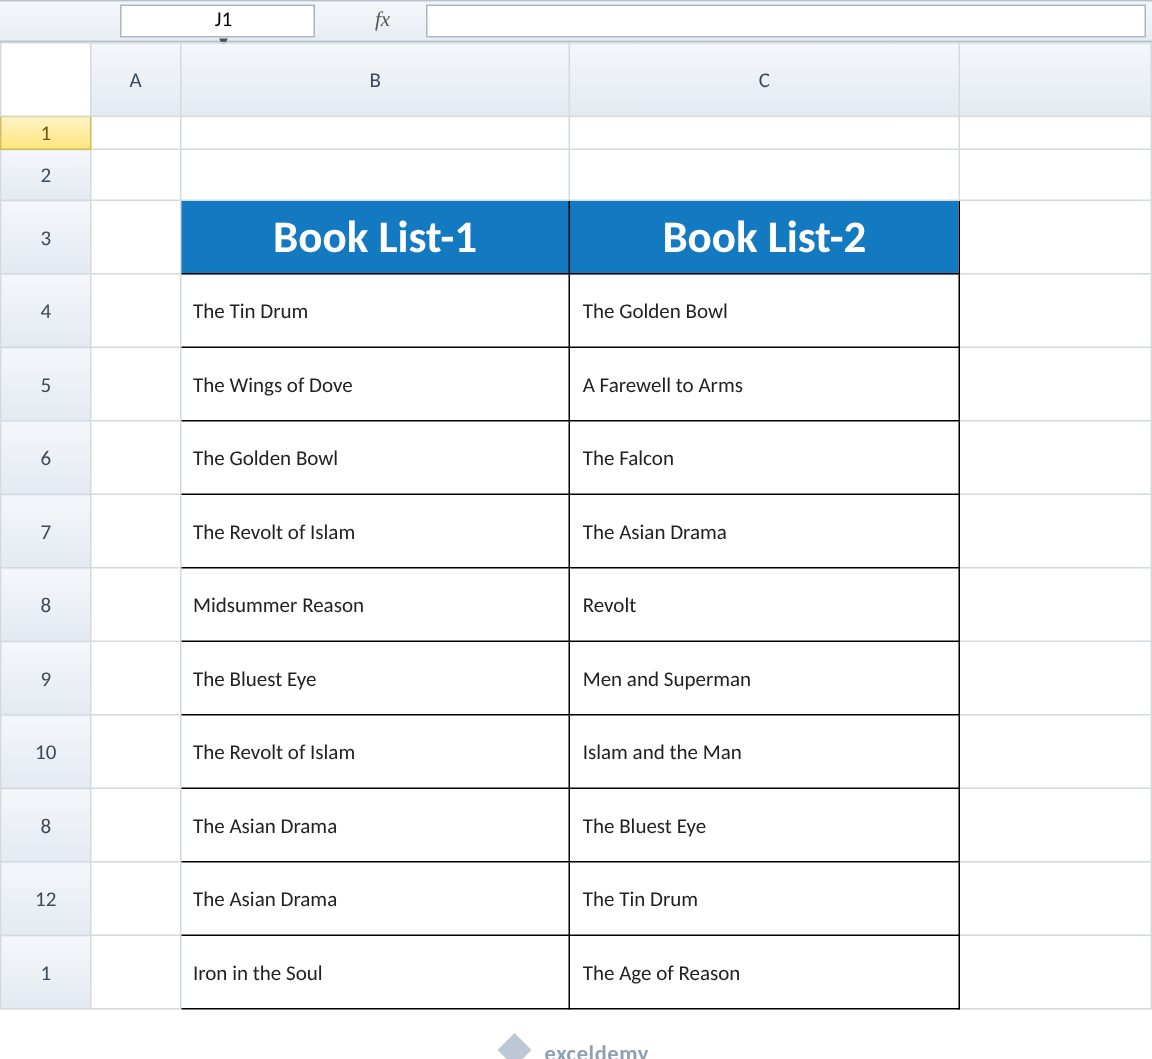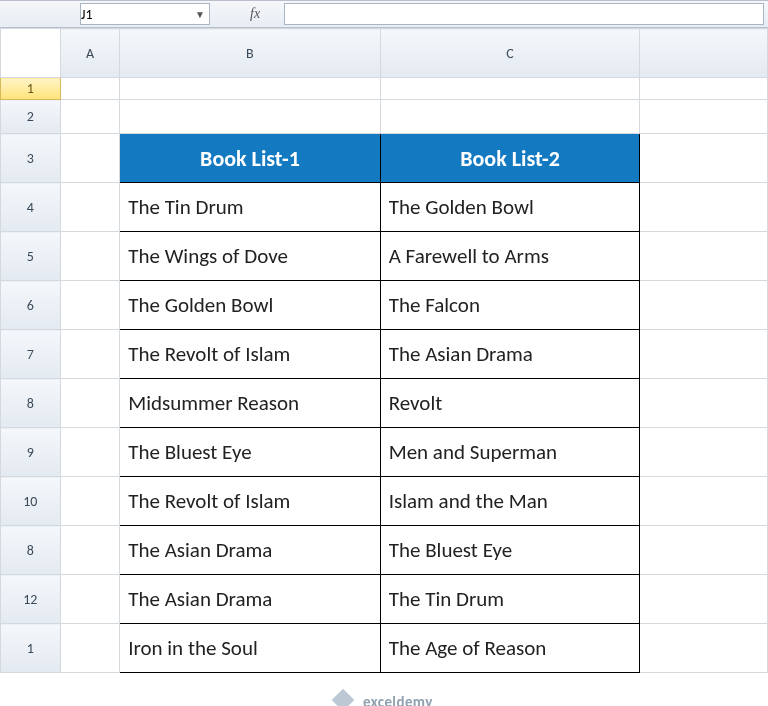--- a/index.html
+++ b/index.html
@@ -22,22 +22,23 @@
 }
 .name-box {
   width: 130px;
   height: 22px;
   margin-left: 80px;
   background: #fff;
   border: 1px solid #a9b5c4;
   display: flex;
   align-items: center;
   justify-content: space-between;
-  padding: 0 4px 0 0;
-  font-size: 14px;
+  padding: 0 4px 0 12px;
+  font-size: 14px;
+  flex-direction: column;
 }
 .name-box .dd {
   font-size: 10px;
   color: #555;
 }
 .fb-sep {
   width: 4px;
   height: 22px;
   margin: 0 6px 0 30px;
 }
@@ -101,28 +102,28 @@
   background: linear-gradient(#fff3c6, #ffe47a);
   border: 1px solid #d6b95a;
   color: #6a5a1a;
 }
 
 
 .thead-cell {
   background: #1379c1 !important;
   color: #fff;
   font-weight: bold;
-  font-size: 22px;
+  font-size: 30px;
   text-align: center;
   border: 1.5px solid #000 !important;
   height: 42px !important;
 }
 .data-cell {
   border: 1.5px solid #000 !important;
-  font-size: 21px;
+  font-size: 14px;
   padding-left: 8px !important;
   color: #222;
 }
 .empty-cell { background: #fff; }
 
 
 .footer {
   text-align: center;
   padding: 18px 0 6px;
   color: #9aa6b2;

